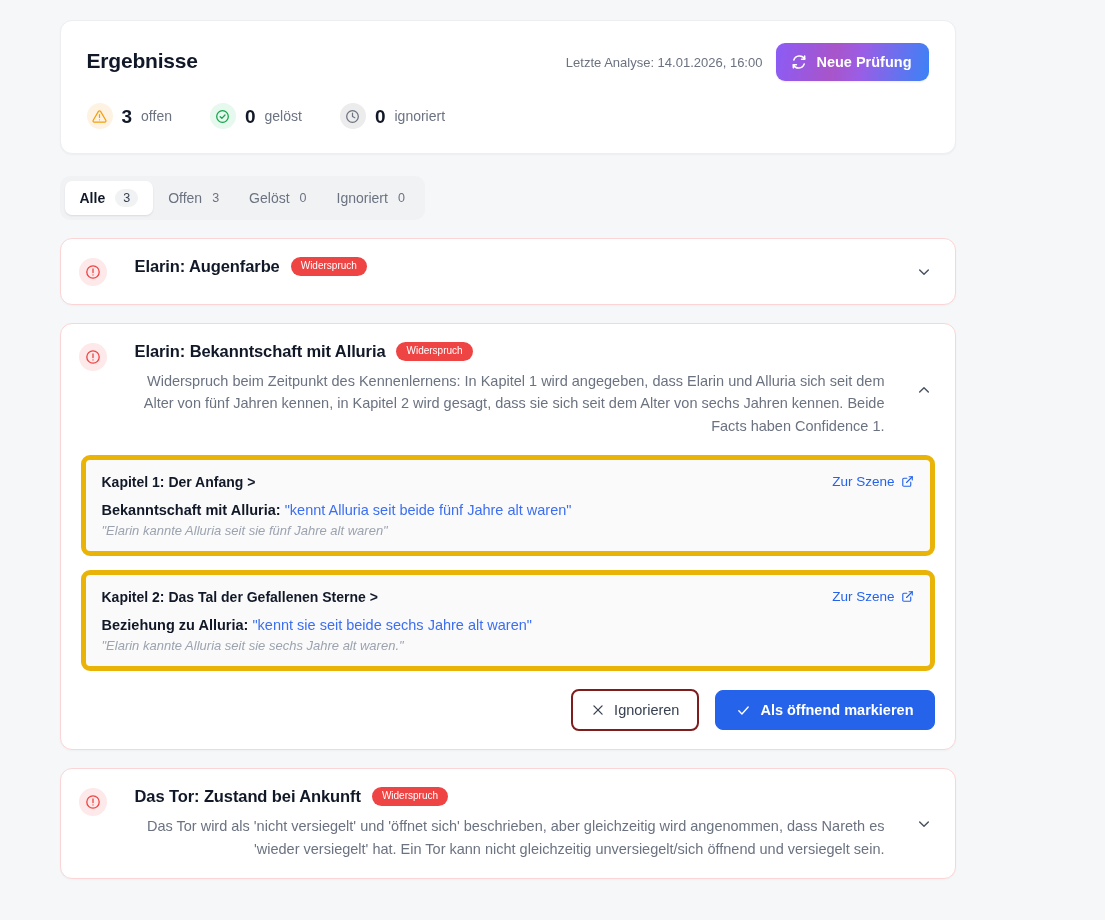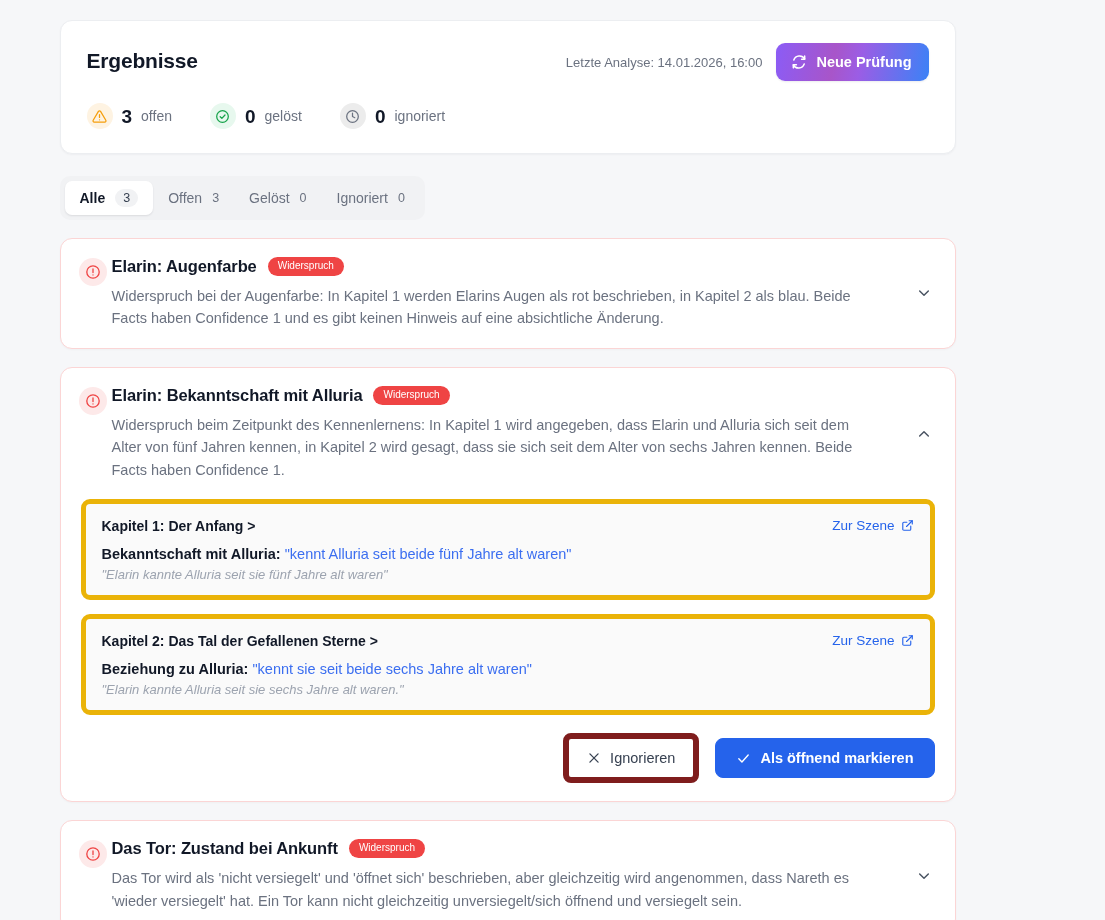--- a/index.html
+++ b/index.html
@@ -171,21 +171,22 @@
     margin-bottom: 18px;
     box-shadow: 0 1px 2px rgba(16,24,40,0.03);
     overflow: hidden;
   }
 
   .issue-head {
     display: flex;
     align-items: flex-start;
     padding: 18px 20px 18px 18px;
     cursor: pointer;
-    gap: 5px;
+    gap: 28px;
+    text-align: right;
   }
 
   .issue-icon {
     width: 28px;
     height: 28px;
     border-radius: 50%;
     background: #fde9e9;
     display: flex;
     align-items: center;
     justify-content: center;
@@ -312,21 +313,21 @@
     border-radius: 8px;
     font-size: 14.5px;
     font-family: "Liberation Sans", sans-serif;
     cursor: pointer;
     padding: 11px 18px;
     white-space: nowrap;
   }
 
   .btn-ghost {
     background: #ffffff;
-    border: 6px solid #7f1d1d;
+    border: 2px solid #7f1d1d;
     color: #374151;
   }
 
   .btn-primary {
     background: #2563eb;
     border: 1px solid #2563eb;
     color: #ffffff;
     font-weight: bold;
     padding: 11px 20px;
   }
@@ -429,21 +430,20 @@
               <circle cx="12" cy="12" r="9.3"></circle>
               <line x1="12" y1="7.4" x2="12" y2="12.8"></line>
               <line x1="12" y1="16.4" x2="12.01" y2="16.4"></line>
             </svg>
           </span>
           <div class="issue-body">
             <div class="issue-title-row">
               <span class="issue-title">Elarin: Augenfarbe</span>
               <span class="badge">Widerspruch</span>
             </div>
-            <div class="issue-desc">Widerspruch bei der Augenfarbe: In Kapitel 1 werden Elarins Augen als rot beschrieben, in Kapitel 2 als blau. Beide Facts haben Confidence 1 und es gibt keinen Hinweis auf eine absichtliche Änderung.</div>
           </div>
           <span class="chevron">
             <svg class="icon-svg" width="16" height="16" viewBox="0 0 24 24" fill="none" stroke="#4b5563" stroke-width="2.2" stroke-linecap="round" stroke-linejoin="round">
               <polyline points="5.5 9 12 15.5 18.5 9"></polyline>
             </svg>
           </span>
         </div>
       </div>
 
       <div class="issue-card">

